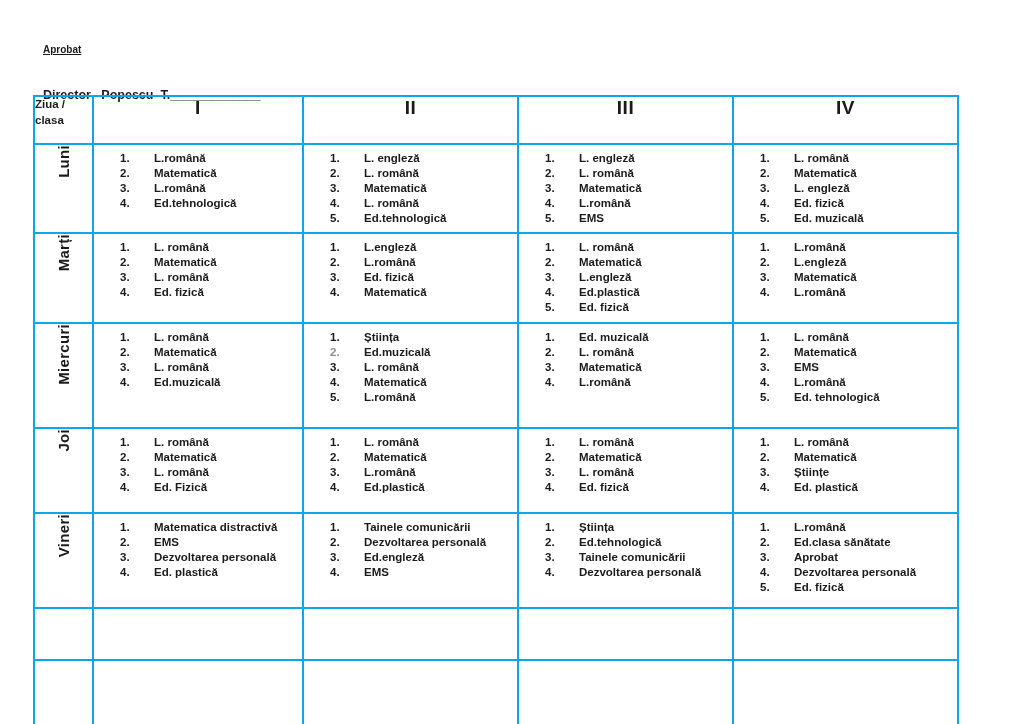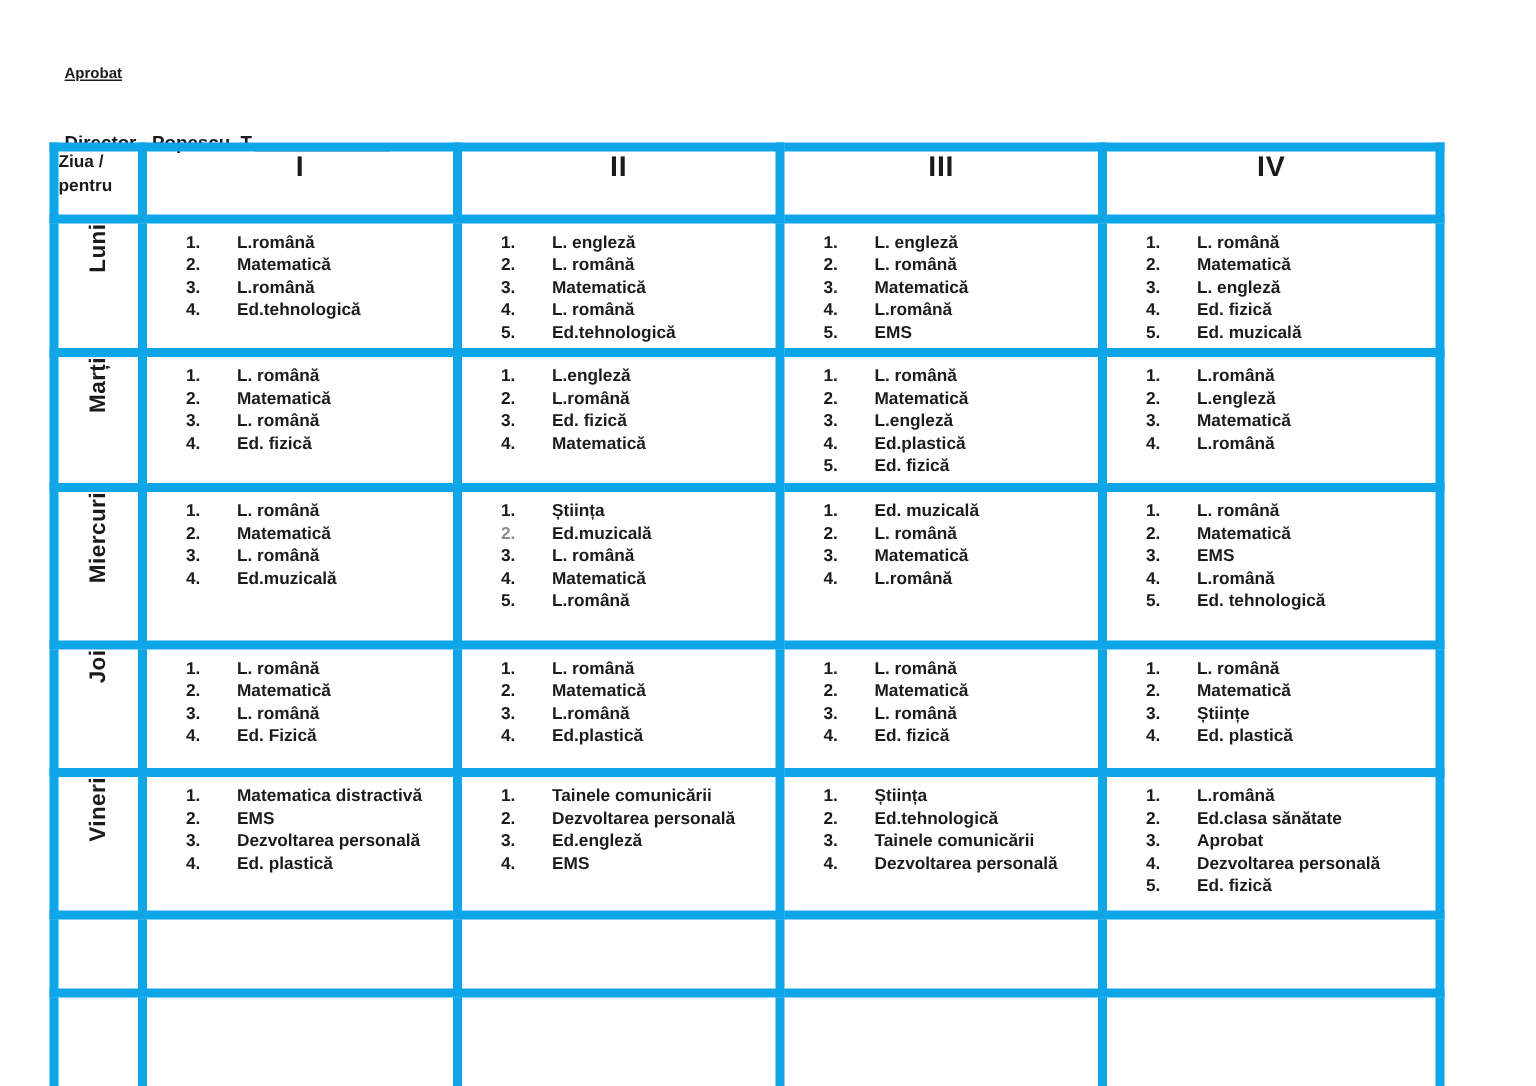--- a/index.html
+++ b/index.html
@@ -30,21 +30,21 @@
   }
   table.schedule {
     position: absolute;
     left: 33px;
     top: 95px;
     width: 924px;
     border-collapse: collapse;
     table-layout: fixed;
   }
   table.schedule th, table.schedule td {
-    border: 6px solid #0ea5e9;
+    border: 2px solid #0ea5e9;
     padding: 0;
     vertical-align: top;
   }
   th.corner {
     text-align: left;
     vertical-align: top;
     padding: 4px 2px 0 5px;
     font-size: 11.5px;
     line-height: 1.35;
   }
@@ -96,21 +96,21 @@
       <col style="width:59px">
       <col style="width:210px">
       <col style="width:215px">
       <col style="width:215px">
       <col style="width:225px">
     </colgroup>
     <thead>
       <tr style="height:48px">
         <th class="corner">
           <div>Ziua /</div>
-          <div>pentru</div>
+          <div>clasa</div>
         </th>
         <th class="class-head">I</th>
         <th class="class-head">II</th>
         <th class="class-head">III</th>
         <th class="class-head">IV</th>
       </tr>
     </thead>
     <tbody>
         <tr style="height: 89px;">
           <th class="day-cell"><span class="day-label">Luni</span></th>

